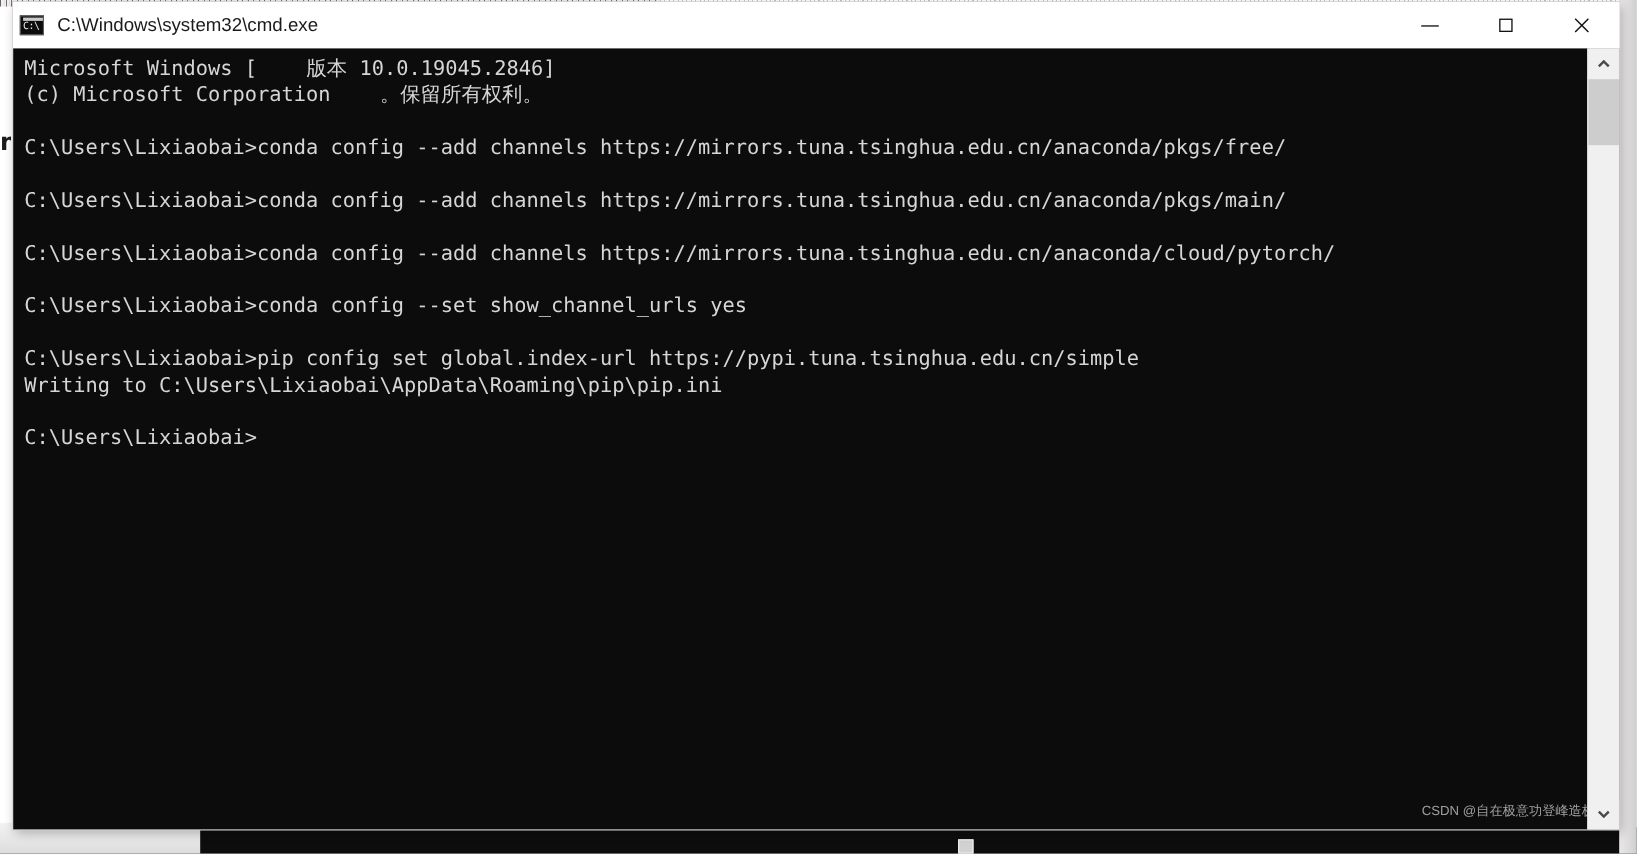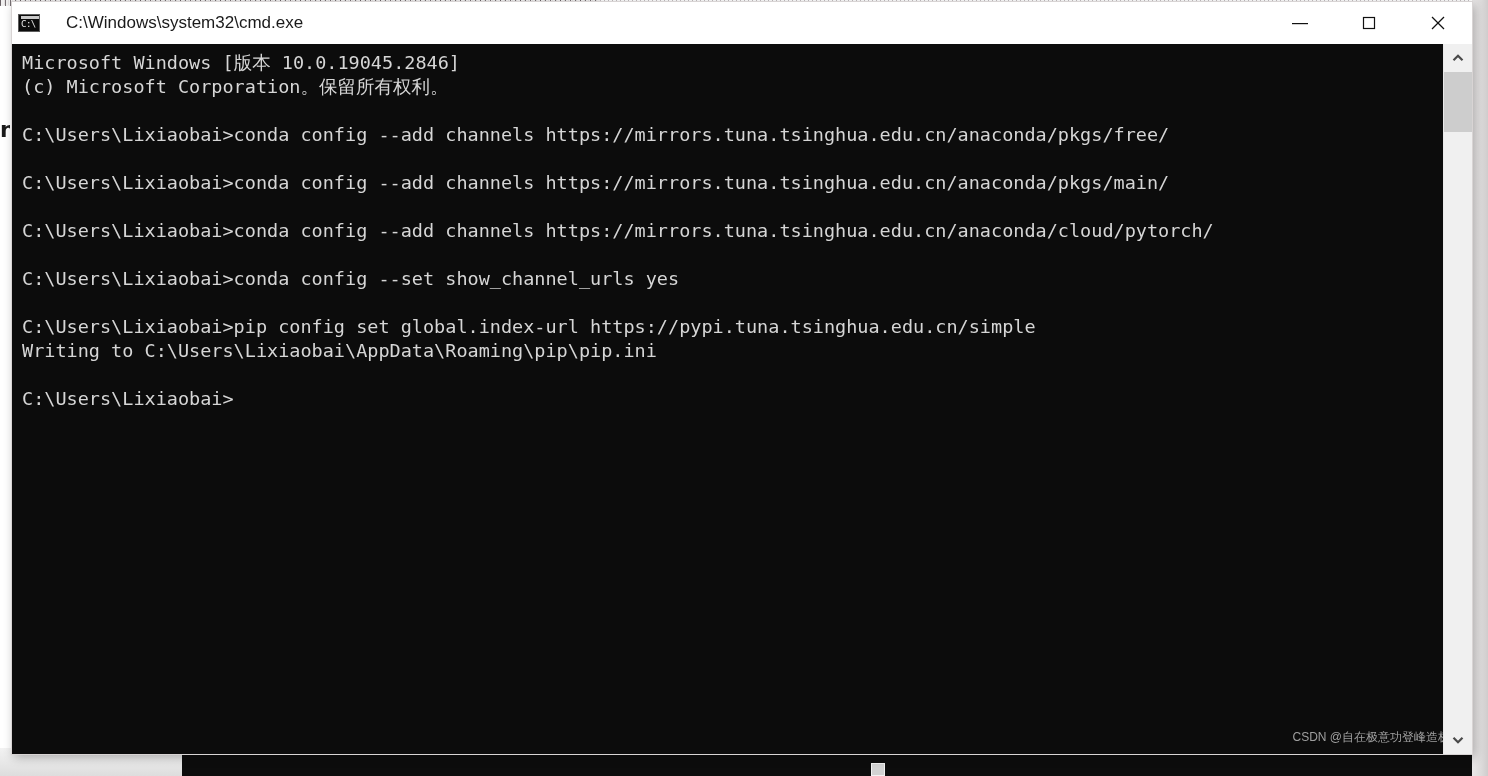--- a/index.html
+++ b/index.html
@@ -133,21 +133,21 @@
     position: absolute;
     left: 2px; top: 5px;
     color: #e8e8e8;
     font-family: "DejaVu Sans Mono", monospace;
     font-size: 9px;
     line-height: 9px;
     letter-spacing: -.5px;
     white-space: nowrap;
   }
   #title-text {
-    margin-left: 22px;
+    margin-left: 8px;
     font-family: "Liberation Sans", sans-serif;
     font-size: 17px;
     color: #1a1a1a;
     line-height: 42px;
     white-space: nowrap;
   }
   #win-controls {
     position: absolute;
     right: 0; top: 0;
     height: 42px;
@@ -182,21 +182,21 @@
     line-height: 24px;
     white-space: pre;
     letter-spacing: 0px;
   }
   .console-line {
     height: 24px;
     padding-left: 10px;
     color: #d6d6d6;
   }
   .console-line.blank { color: transparent; }
-  .cjk { font-family: "DejaVu Sans", "Liberation Sans", sans-serif; }
+  .cjk { font-family: "DejaVu Sans", "Liberation Sans", sans-serif; margin-left: 45px; }
 
   
   #watermark {
     position: absolute;
     right: 22px;
     bottom: 8px;
     color: #bfbfbf;
     font-family: "Liberation Sans", sans-serif;
     font-size: 12px;
     opacity: .82;

